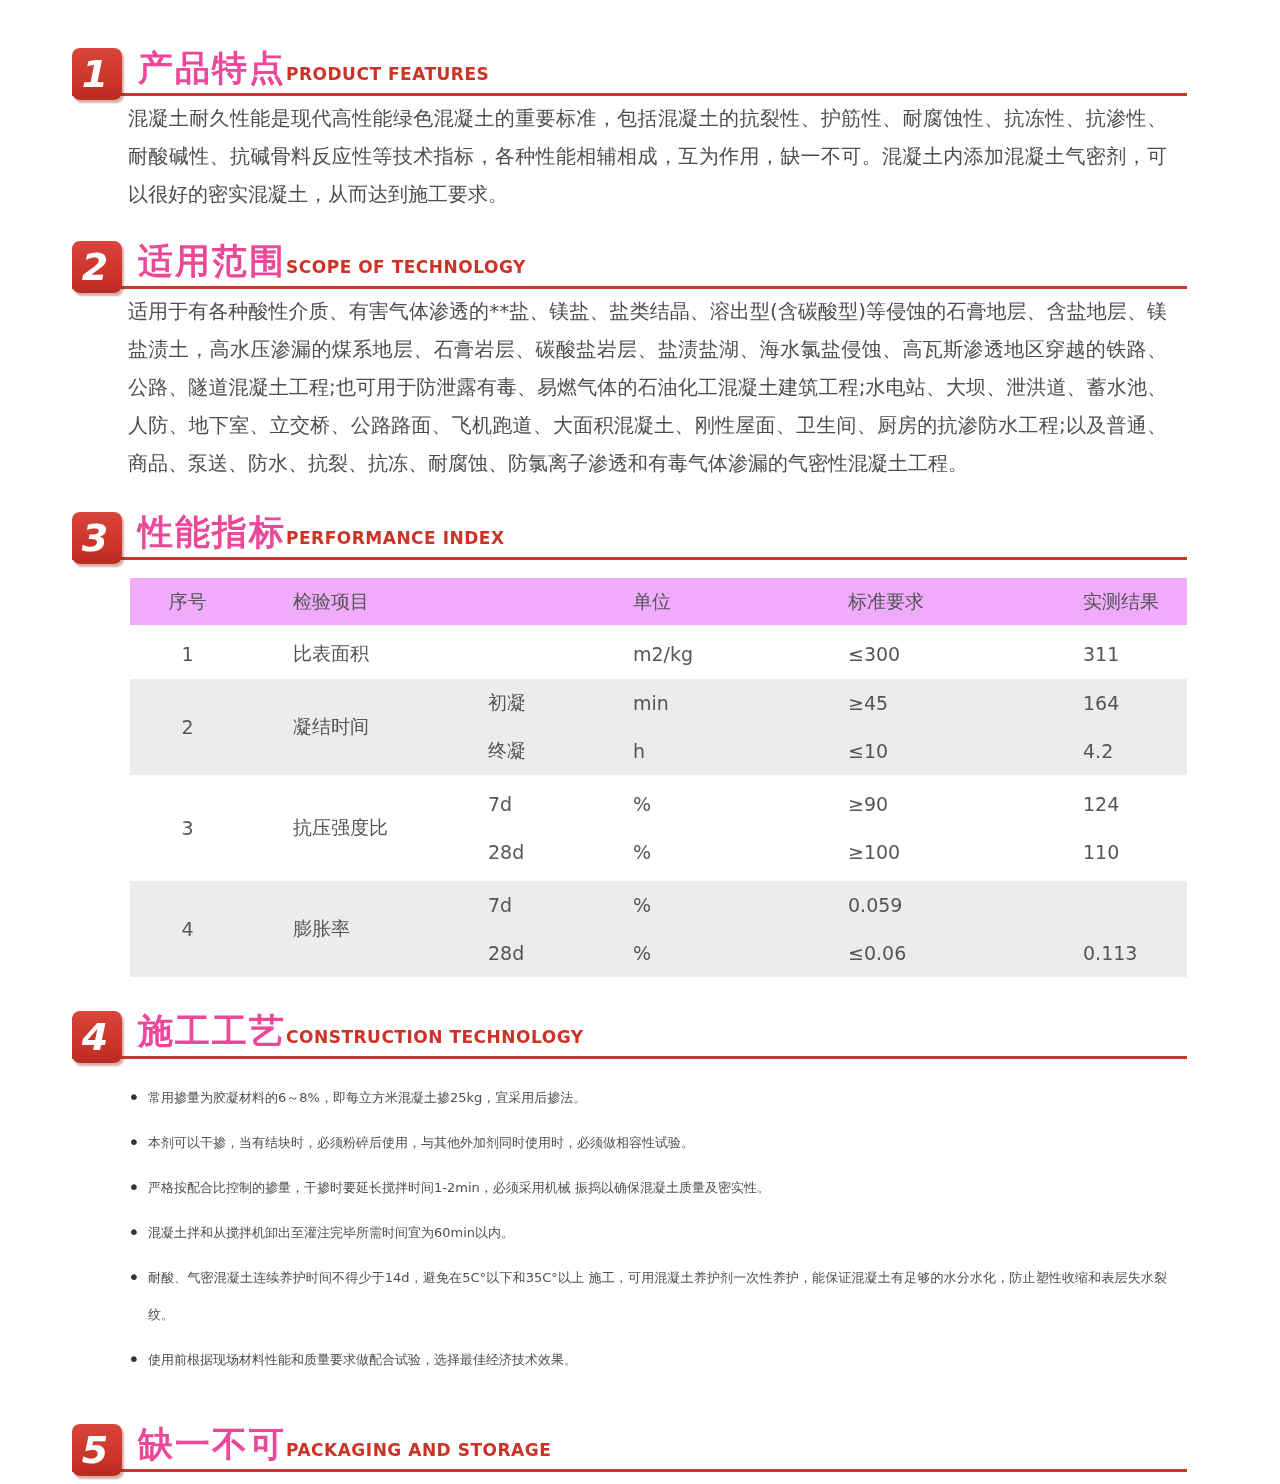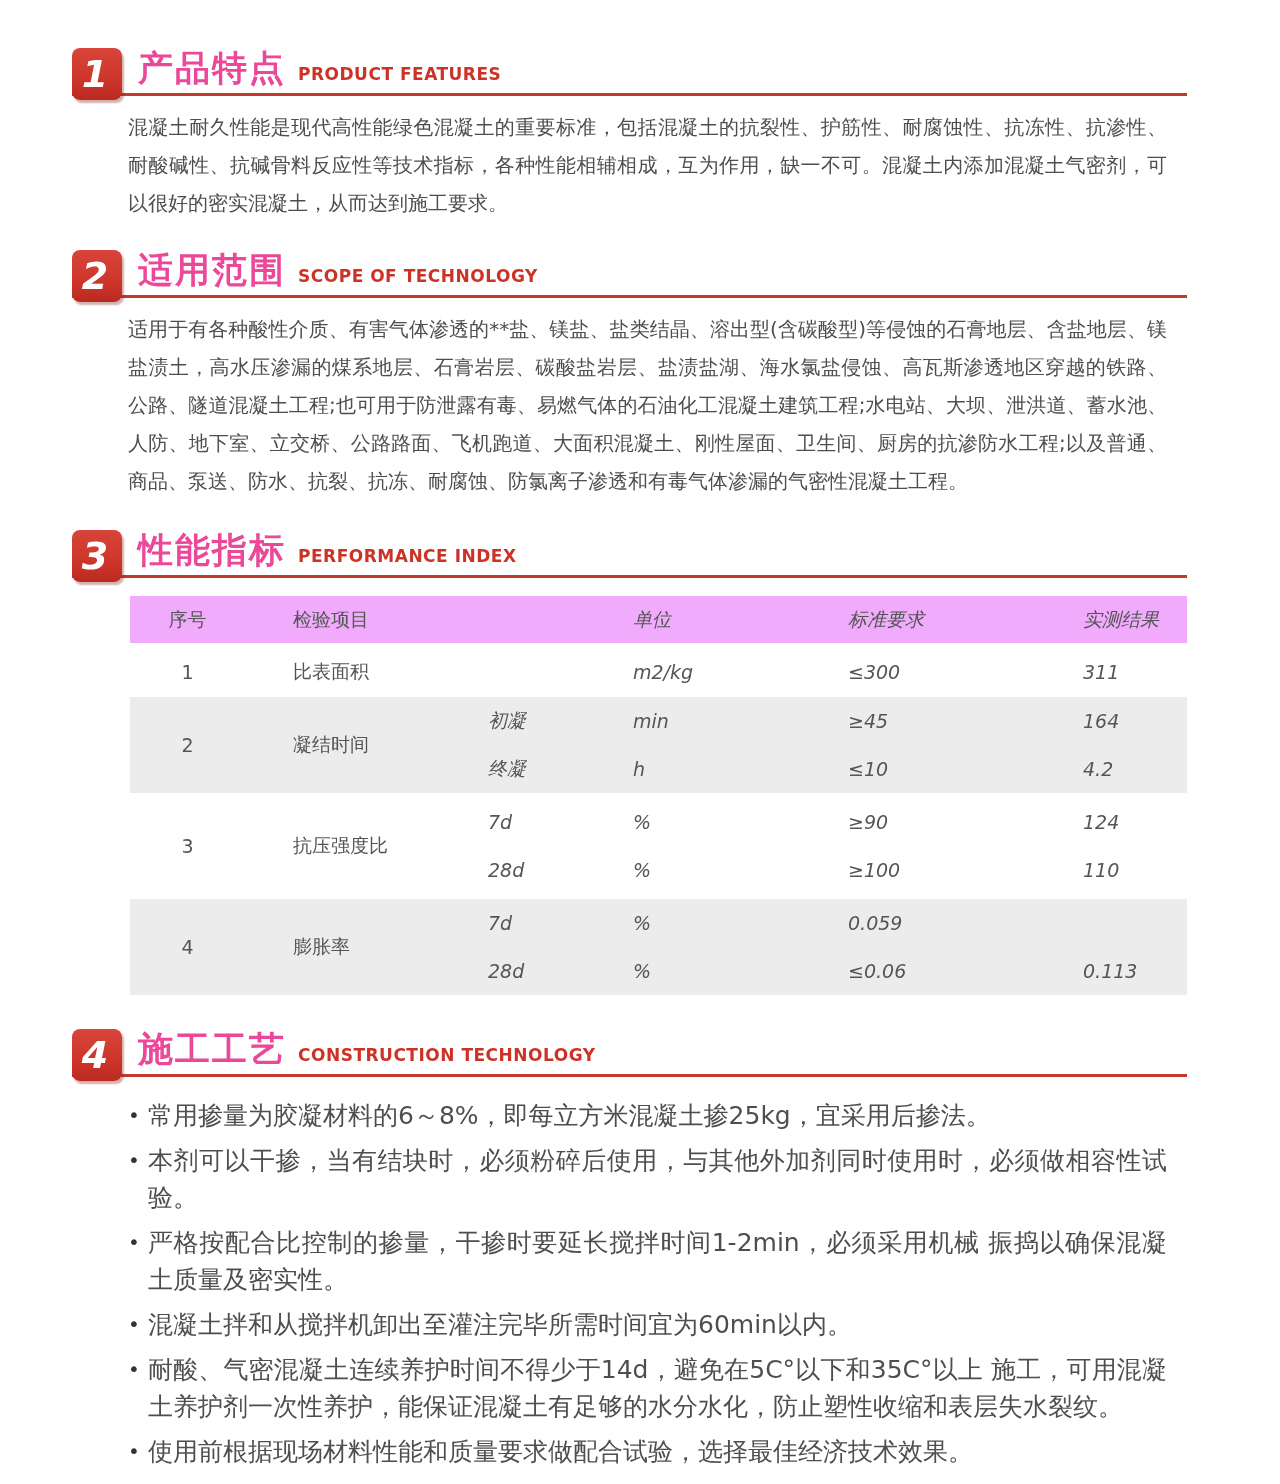--- a/index.html
+++ b/index.html
@@ -44,43 +44,42 @@
     color:#ec4899;
     font-size:35px;
     font-weight:bold;
     letter-spacing:2px;
     line-height:1.1;
   }
   .sec-title-en{
     color:#cc3226;
     font-size:17px;
     font-weight:bold;
-    margin-left:12px;
     letter-spacing:0.5px;
   }
   
   .sec-body{
     margin-left:56px;
     margin-right:20px;
     font-size:20px;
     line-height:38px;
     text-align:justify;
     color:#4e4e4e;
-    margin-top:12px;
+    margin-top:3px;
   }
   
   .bullets{
     list-style:none;
     margin:20px 0 0 0;
     padding:0 20px 0 56px;
   }
   .bullets li{
     position:relative;
     padding-left:20px;
-    font-size:25px;
+    font-size:13px;
     line-height:37px;
     margin-bottom:8px;
     text-align:justify;
     color:#4e4e4e;
   }
   .bullets li::before{
     content:"•";
     position:absolute;
     left:0;top:0;
     color:#333333;
@@ -93,21 +92,21 @@
     width:1057px;
     font-size:19px;
     color:#555555;
   }
   .t-row{display:flex;align-items:stretch;}
   .t-row.shaded{background:#ececec;}
   .t-row.header-row{background:#f0abfc;margin-bottom:5px;}
   .c{box-sizing:border-box;display:flex;align-items:center;}
   .c.no{flex:0 0 115px;justify-content:center;text-align:center;}
   .c.item{flex:0 0 223px;padding-left:48px;}
-  .subs{flex:1;display:flex;flex-direction:column;justify-content:center;font-style:italic;}
+  .subs{flex:1;display:flex;flex-direction:column;justify-content:center;}
   .sub-row{display:flex;flex:1;min-height:47px;}
   .sub-row .c.sub{flex:0 0 140px;padding-left:20px;}
   .sub-row .c.unit{flex:0 0 215px;padding-left:25px;}
   .sub-row .c.req{flex:0 0 235px;padding-left:25px;}
   .sub-row .c.result{flex:1;padding-left:25px;}
   .header-row{min-height:40px;}
   .header-row .c{font-size:19px;color:#555;}
   .r-single{min-height:46px;margin-bottom:2px;}
   .r-double{min-height:96px;margin-bottom:5px;}
   .r-double .sub-row{min-height:48px;}

